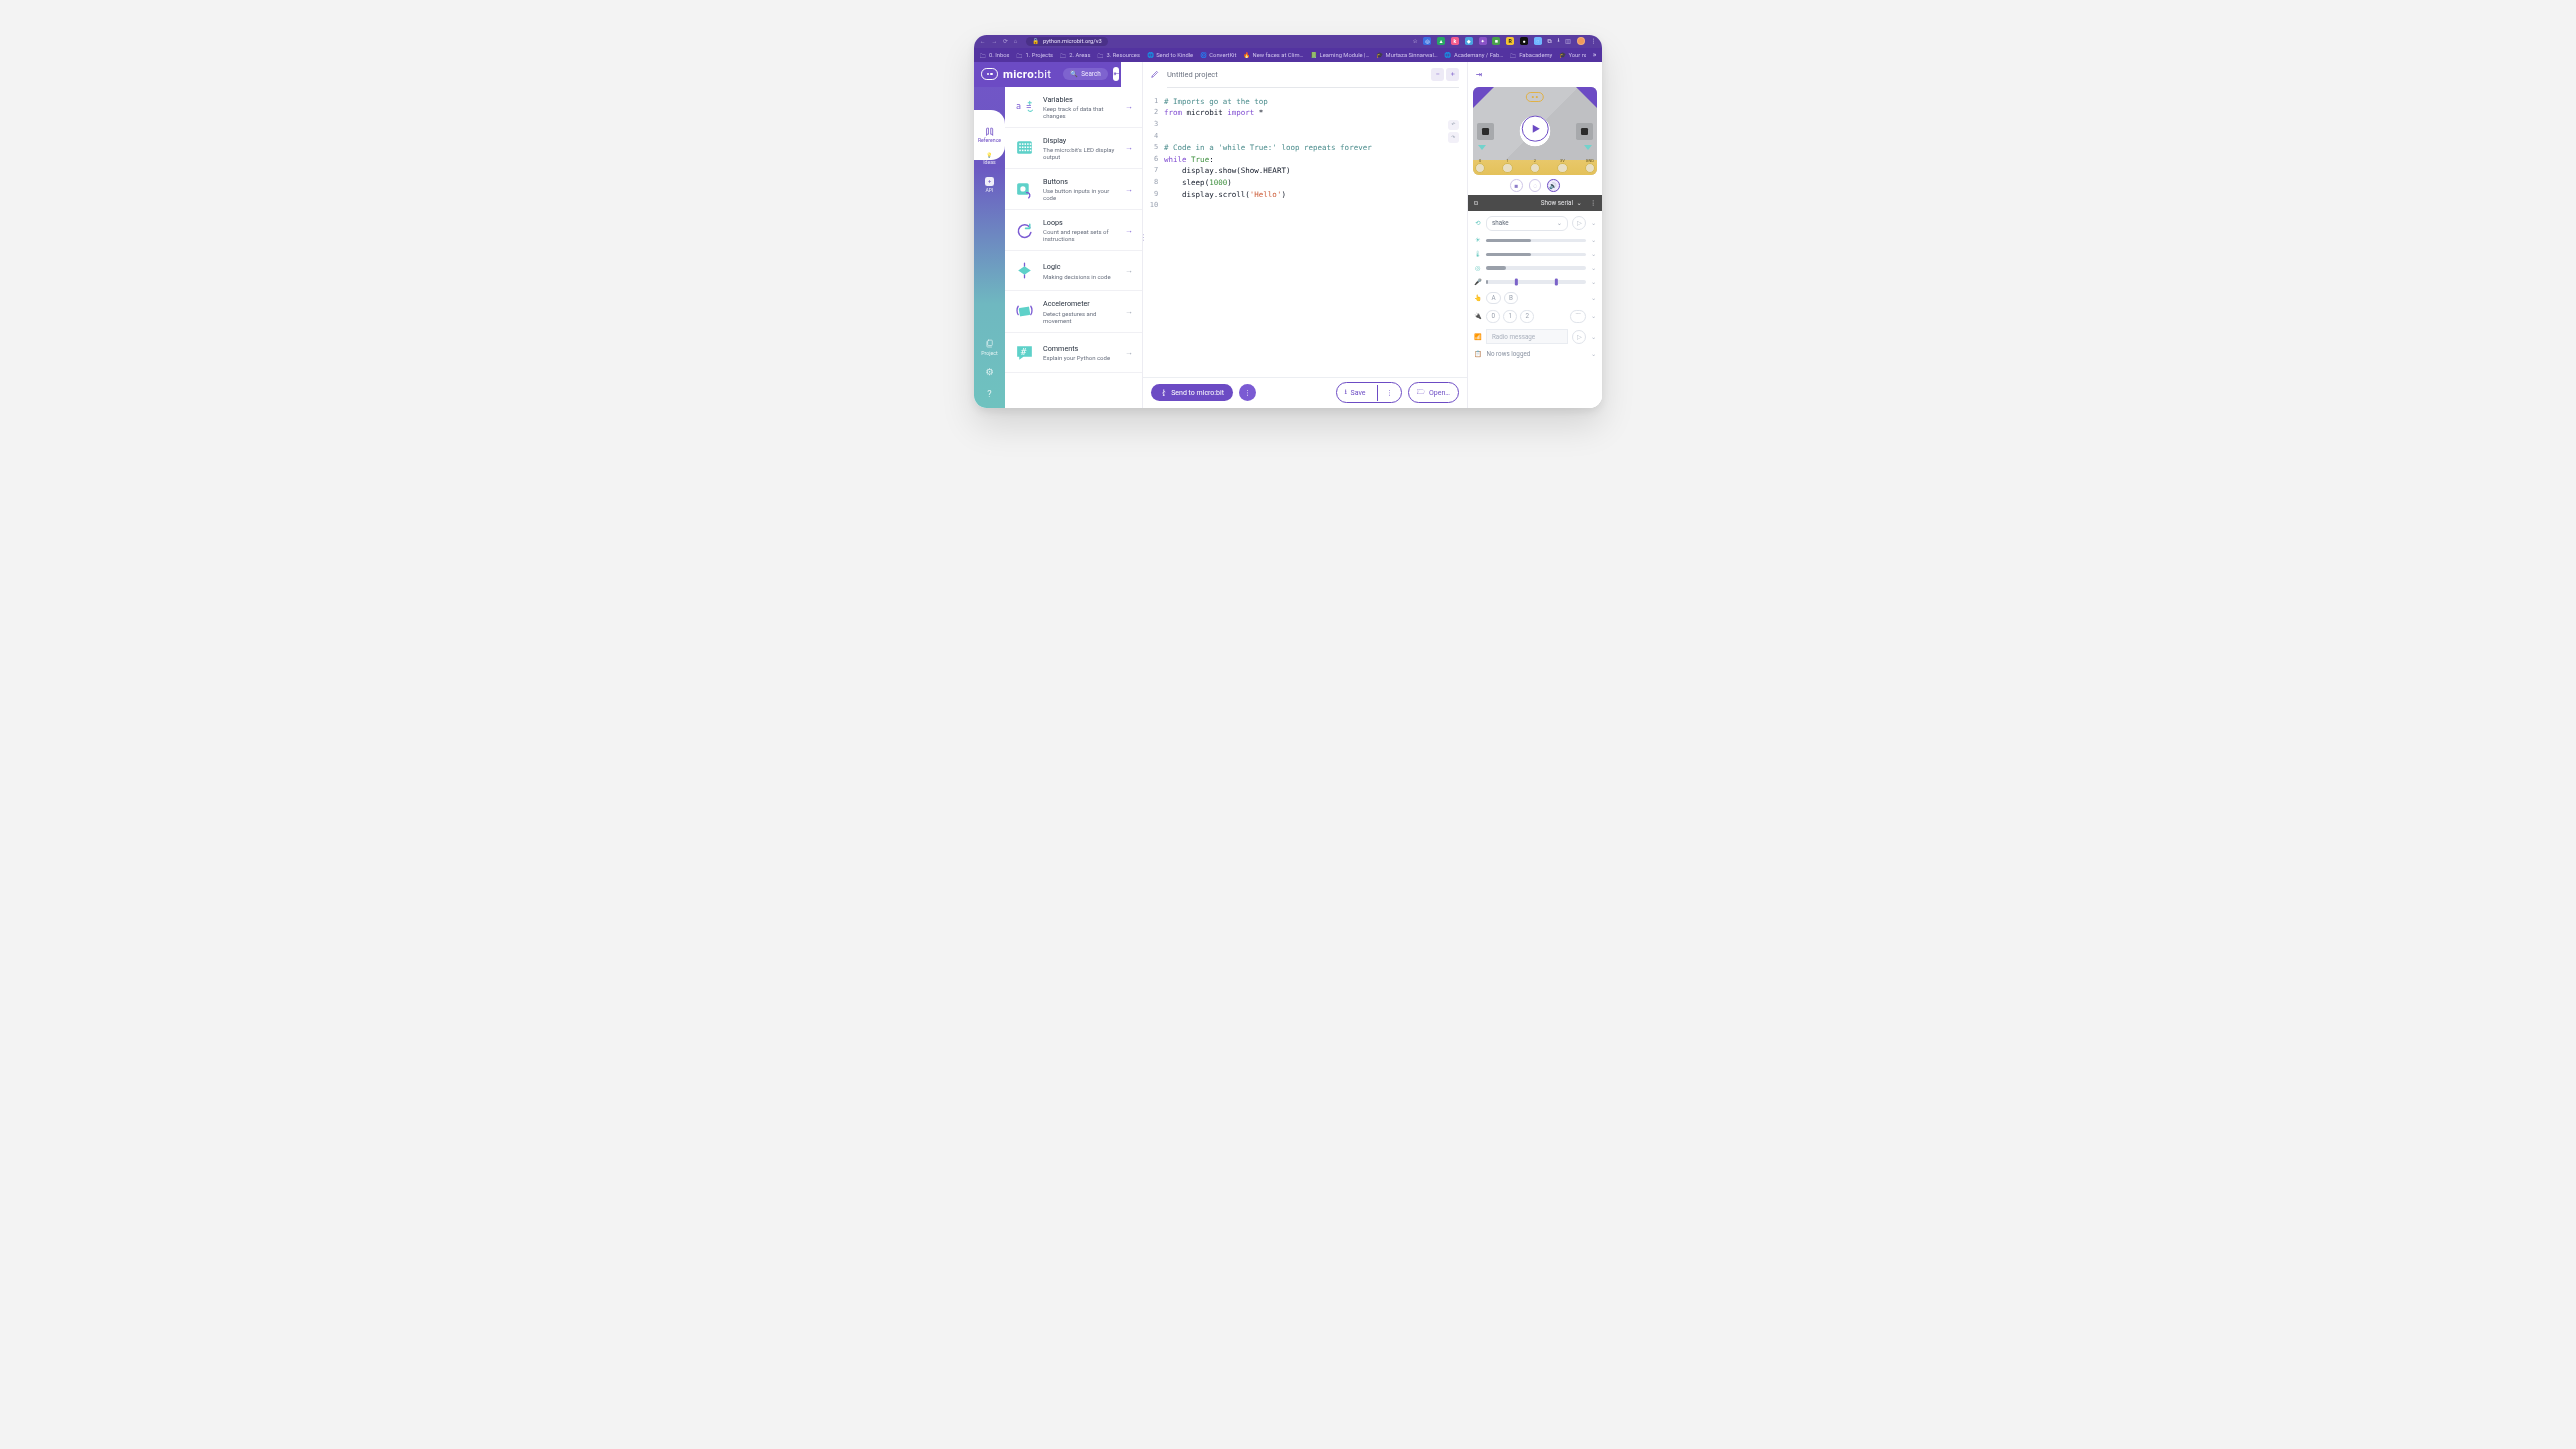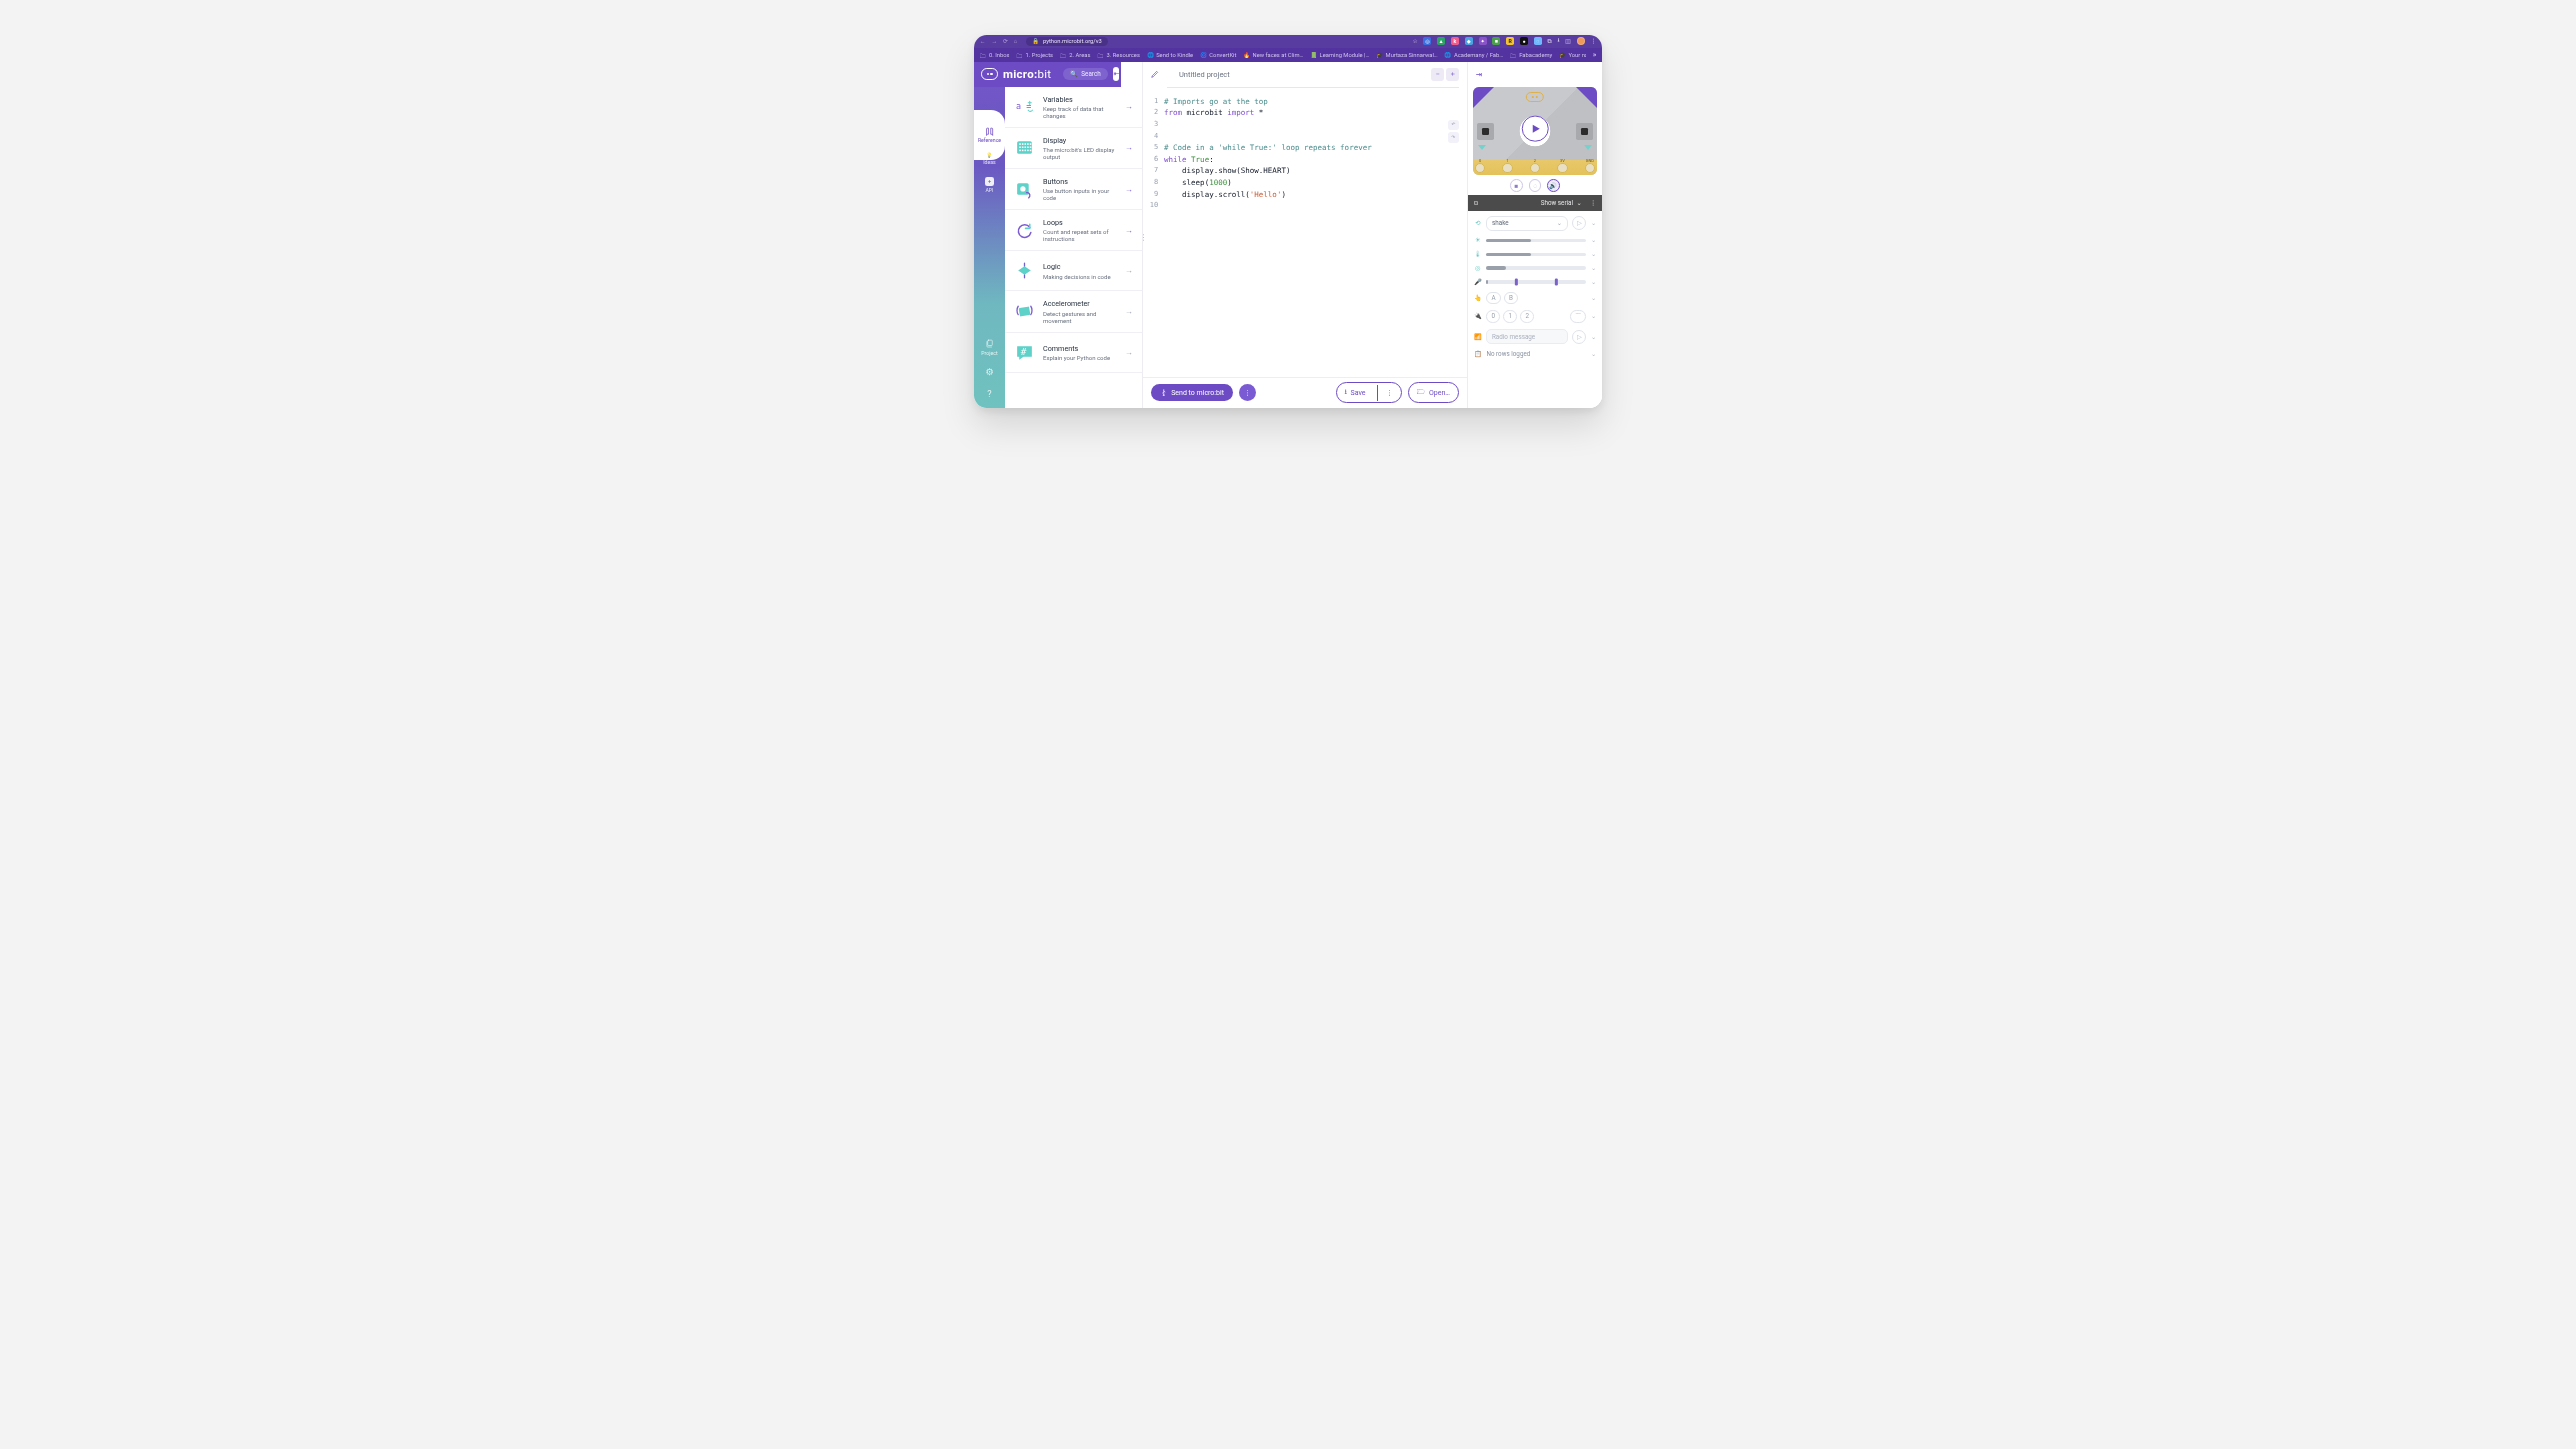--- a/index.html
+++ b/index.html
@@ -76,21 +76,21 @@
   .ref-icon{width:23px;height:23px;border-radius:2.3px;display:flex;align-items:center;justify-content:center}
   .ref-icon svg{width:21px;height:21px}
   .ref-text{flex:1}
   .ref-title{font-size:7.2px;font-weight:400;color:#1f2937}
   .ref-desc{font-size:6px;color:#6b7280;margin-top:1.2px}
   .ref-arrow{color:#9aa2b1;font-size:8px;padding-right:1.2px}
   .ref-arrow.purple{color:#7b5bd3}
 
   
   .editor-col{flex:1;display:flex;flex-direction:column;min-width:0;position:relative;padding-top:25px}
-  .ed-header{height:25px;position:absolute;top:0;left:0;right:0;display:flex;align-items:center;padding:0 8px;gap:20px;background:#fff;z-index:3}
+  .ed-header{height:25px;position:absolute;top:0;left:0;right:0;display:flex;align-items:center;padding:0 8px;gap:8px;background:#fff;z-index:3}
   .ed-header .pencil{color:#6c4bc4}
   .proj-name{font-size:7.5px;color:#6b7280}
   .ed-header .zooms{margin-left:auto;display:flex;gap:2.3px}
   .zoom-btn{width:12.7px;height:12.7px;background:#edeaf6;border-radius:2.9px;display:flex;align-items:center;justify-content:center;color:#6c4bc4;font-size:7px}
   .title-underline{border-bottom:0.6px solid #e5e7eb;margin:0 8px 0 24px}
 
   .code-area{flex:1;overflow:auto;font-family:ui-monospace,Menlo,Consolas,monospace;font-size:7.5px;line-height:1.55;color:var(--code-text);position:relative;padding:8px 0 8px 0}
   .code-row{display:flex}
   .gutter{width:21px;text-align:right;padding-right:5.8px;color:#9aa2b1;user-select:none;font-size:7px}
   .code{white-space:pre}
@@ -159,21 +159,21 @@
   .select .chev{margin-left:auto;color:#9aa2b1}
   .circle-outline{width:14px;height:14px;border:0.9px solid #dfe3ea;border-radius:50%;display:flex;align-items:center;justify-content:center;color:#b5bcc8}
   .chev-sm{color:#aeb5c2;font-size:6.3px}
 
   .slider{flex:1;height:3.5px;border-radius:2.3px;background:#e6e9ef;position:relative}
   .slider .fill{position:absolute;left:0;top:0;bottom:0;border-radius:2.3px;background:#9aa0aa}
   .slider .thumb{position:absolute;top:50%;width:2.3px;height:7px;background:#7a62c8;border-radius:1.2px;transform:translate(-50%,-50%)}
   .pill-group{display:flex;gap:3.5px}
   .pill{border:0.9px solid #dfe3ea;color:#98a0ad;border-radius:6.3px;min-width:12.7px;height:12.7px;padding:0 4px;display:flex;align-items:center;justify-content:center;font-size:6.3px}
   .pill.link{}
-  .radio-input{flex:1;border:0.6px solid #e9ecf1;background:#f7f8fa;border-radius:5px;padding:2.9px 4.6px;color:#aab1bd;font-size:6.3px}
+  .radio-input{flex:1;border:0.6px solid #e9ecf1;background:#f7f8fa;border-radius:0;padding:2.9px 4.6px;color:#aab1bd;font-size:6.3px}
   .log-row{display:flex;align-items:center;gap:4.6px;color:#8a93a2}
   .log-row .ic{color:#6fc2bf}
 
   
   svg{stroke:currentColor;fill:none;stroke-width:2;stroke-linecap:round;stroke-linejoin:round}
 </style>
 </head>
 <body>
 
 <div class="page">

